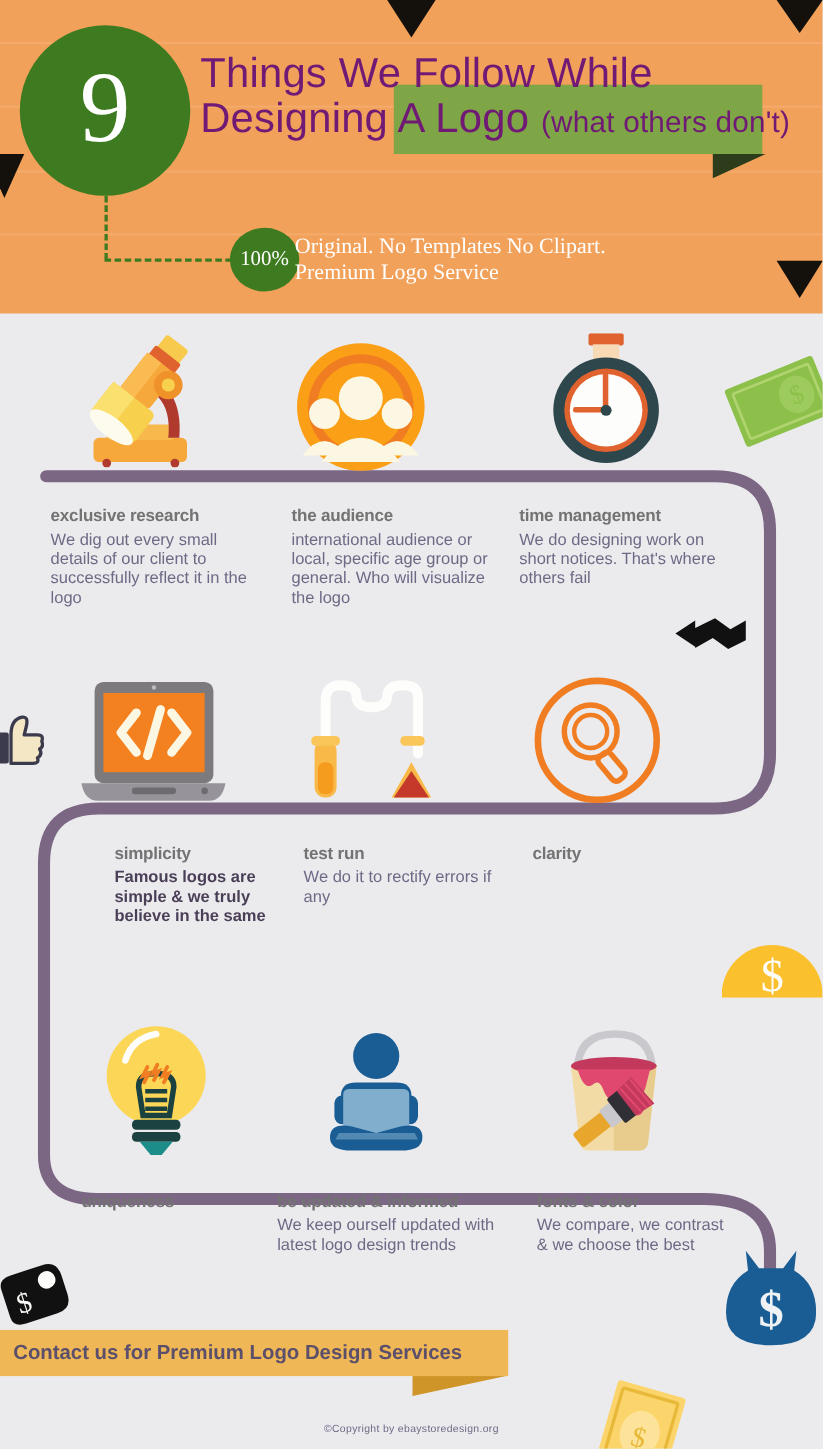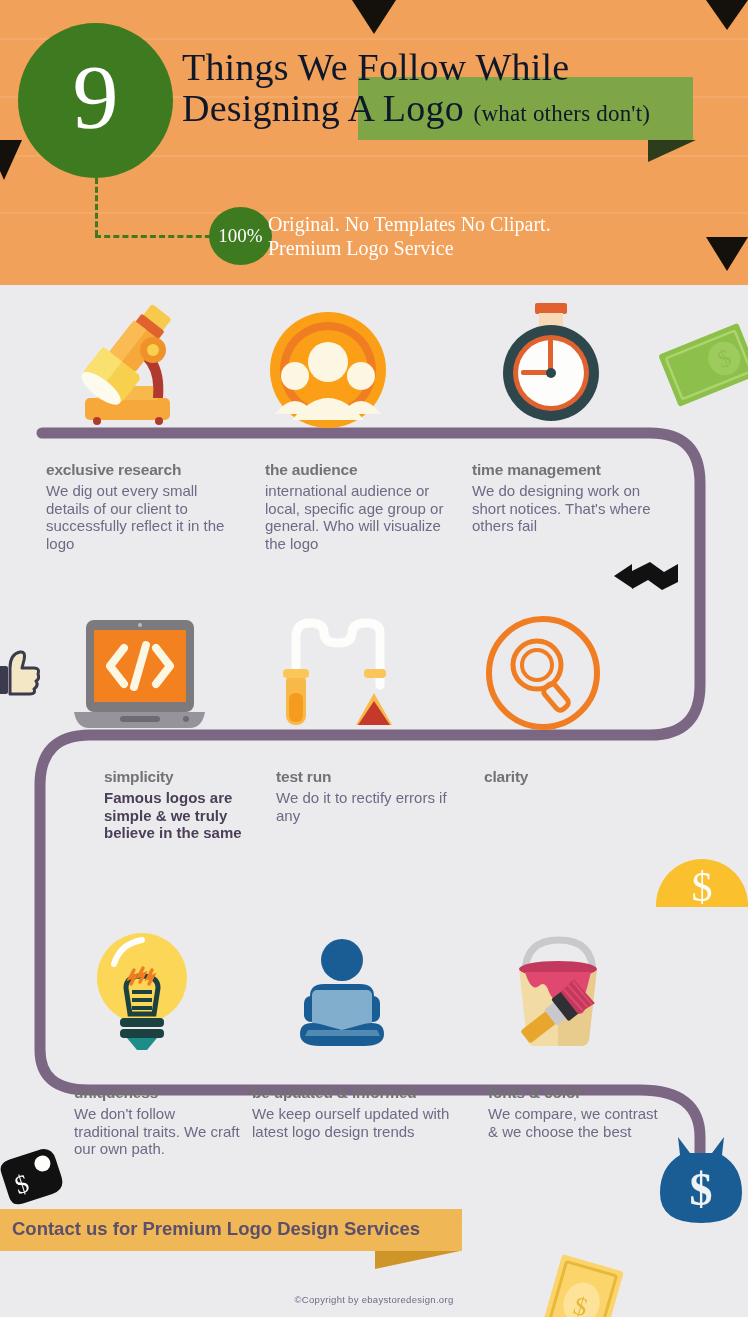--- a/index.html
+++ b/index.html
@@ -16,23 +16,23 @@
   .blk-tri{position:absolute;width:0;height:0;}
   .num-circle{
     position:absolute;left:18px;top:23px;width:155px;height:155px;border-radius:50%;
     background:#3e7b20;display:flex;align-items:center;justify-content:center;
   }
   .num-circle span{font-family:"Liberation Serif", serif;font-size:92px;color:#fff;line-height:1;padding-bottom:8px;}
   .green-ribbon{position:absolute;left:358px;top:77px;width:335px;height:63px;background:#7fa646;}
   .green-ribbon-fold{position:absolute;left:648px;top:140px;width:0;height:0;border-top:22px solid #2d3d1c;border-right:48px solid transparent;}
   .title{
     position:absolute;left:182px;top:47px;width:560px;
-    font-family:Liberation Serif, serif;color:#0f172a;font-size:38px;line-height:1.08;letter-spacing:.2px;
-  }
-  .title .sub{font-size:23px;white-space:nowrap;}
+    font-family:Liberation Sans, sans-serif;color:#701a75;font-size:38px;line-height:1.08;letter-spacing:.2px;
+  }
+  .title .sub{font-size:27px;white-space:nowrap;}
   .dash-v{position:absolute;left:95px;top:178px;width:0;height:58px;border-left:3px dashed #3e7b20;}
   .dash-h{position:absolute;left:95px;top:235px;width:125px;height:0;border-top:3px dashed #3e7b20;}
   .pct-circle{
     position:absolute;left:209px;top:207px;width:63px;height:58px;border-radius:50%;
     background:#3e7b20;display:flex;align-items:center;justify-content:center;text-align:right;
   }
   .pct-circle span{font-family:"Liberation Serif", serif;font-size:19px;color:#fff;}
   .tagline{
     position:absolute;left:268px;top:212px;width:430px;
     font-family:"Liberation Serif", serif;color:#fff;font-size:20px;line-height:1.22;
@@ -271,21 +271,20 @@
             <line x1="78" y1="68" x2="80" y2="96"></line>
             <line x1="84" y1="67" x2="86" y2="97"></line>
             <line x1="90" y1="67" x2="91" y2="97"></line>
           </g>
       </g>
     </svg>
   </div>
 
   <div class="txt" style="left:74px;top:1084px;width:170px;">
     <h3>uniqueness</h3>
-    <p>We don't follow traditional traits. We craft our own path.</p>
   </div>
   <div class="txt" style="left:252px;top:1084px;width:215px;">
     <h3>be updated &amp; informed</h3>
     <p>We keep ourself updated with latest logo design trends</p>
   </div>
   <div class="txt" style="left:488px;top:1084px;width:170px;">
     <h3>fonts &amp; color</h3>
     <p>We compare, we contrast &amp; we choose the best</p>
   </div>
 

